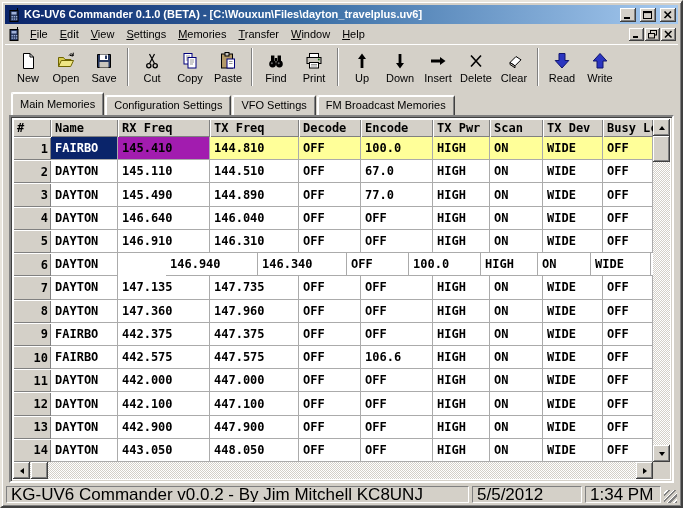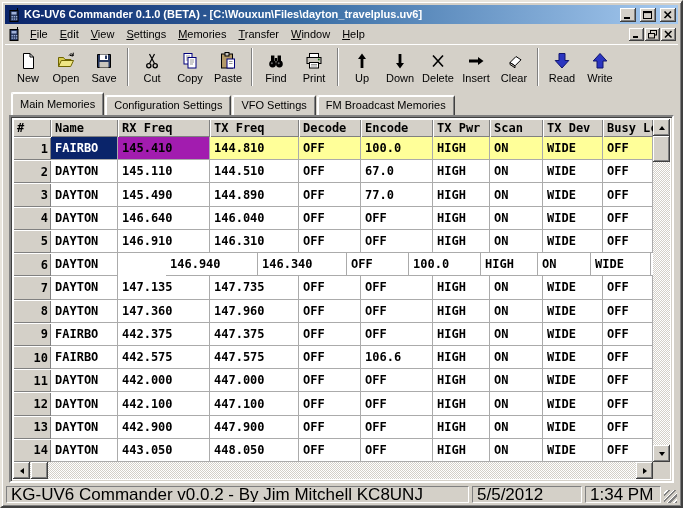--- a/index.html
+++ b/index.html
@@ -310,32 +310,32 @@
         <span class="tbicon">
           <svg width="20" height="20">
             <path d="M10 17.5 L6 12 H8.6 V3 H11.4 V12 H14 Z" fill="#000"></path>
           </svg>
         </span>
         <span class="tblabel">Down</span>
       </div>
       <div class="tbbtn">
         <span class="tbicon">
           <svg width="20" height="20">
+            <path d="M17.5 10 L12 6 V8.6 H3 V11.4 H12 V14 Z" fill="#000"></path>
+          </svg>
+        </span>
+        <span class="tblabel">Insert</span>
+      </div>
+      <div class="tbbtn">
+        <span class="tbicon">
+          <svg width="20" height="20">
             <path d="M5 4.5 L15 15.5 M15 4.5 L5 15.5" stroke="#000" stroke-width="1.6"></path>
           </svg>
         </span>
         <span class="tblabel">Delete</span>
-      </div>
-      <div class="tbbtn">
-        <span class="tbicon">
-          <svg width="20" height="20">
-            <path d="M17.5 10 L12 6 V8.6 H3 V11.4 H12 V14 Z" fill="#000"></path>
-          </svg>
-        </span>
-        <span class="tblabel">Insert</span>
       </div>
       <div class="tbbtn">
         <span class="tbicon">
           <svg width="20" height="20">
             <path d="M6 11.5 L12 5.5 L17 8.8 L11 14.8 Z" fill="#fff" stroke="#000"></path>
             <path d="M6 11.5 L11 14.8 L11 16.8 L6 13.5 Z" fill="#C9C5BD" stroke="#000"></path>
           </svg>
         </span>
         <span class="tblabel">Clear</span>
       </div>

